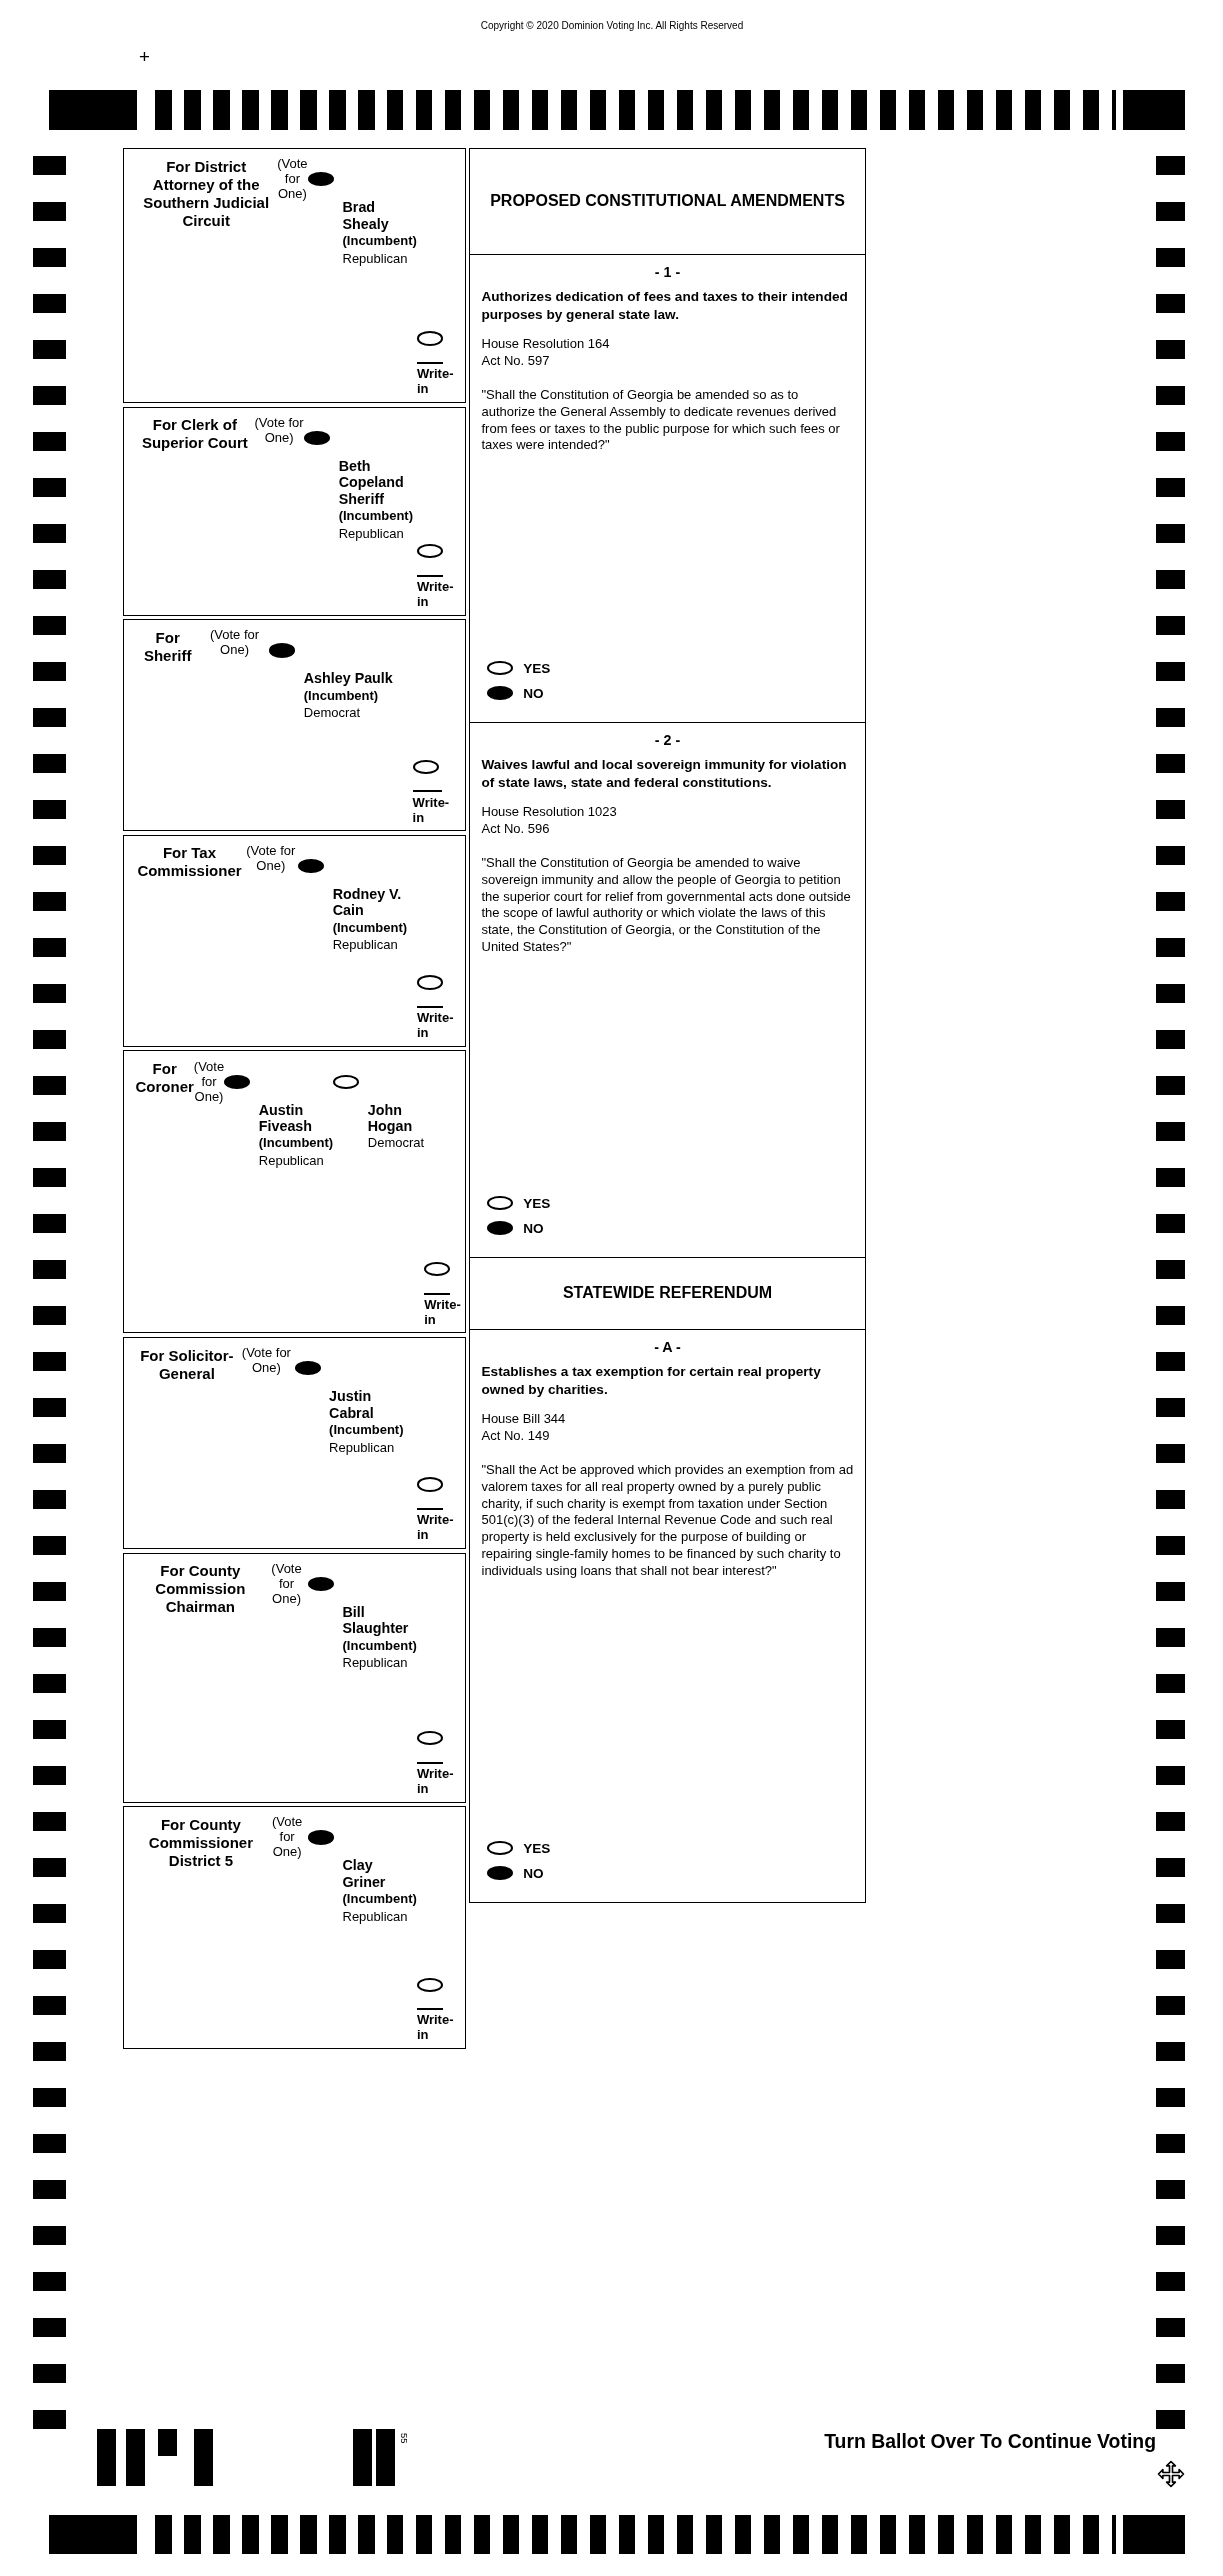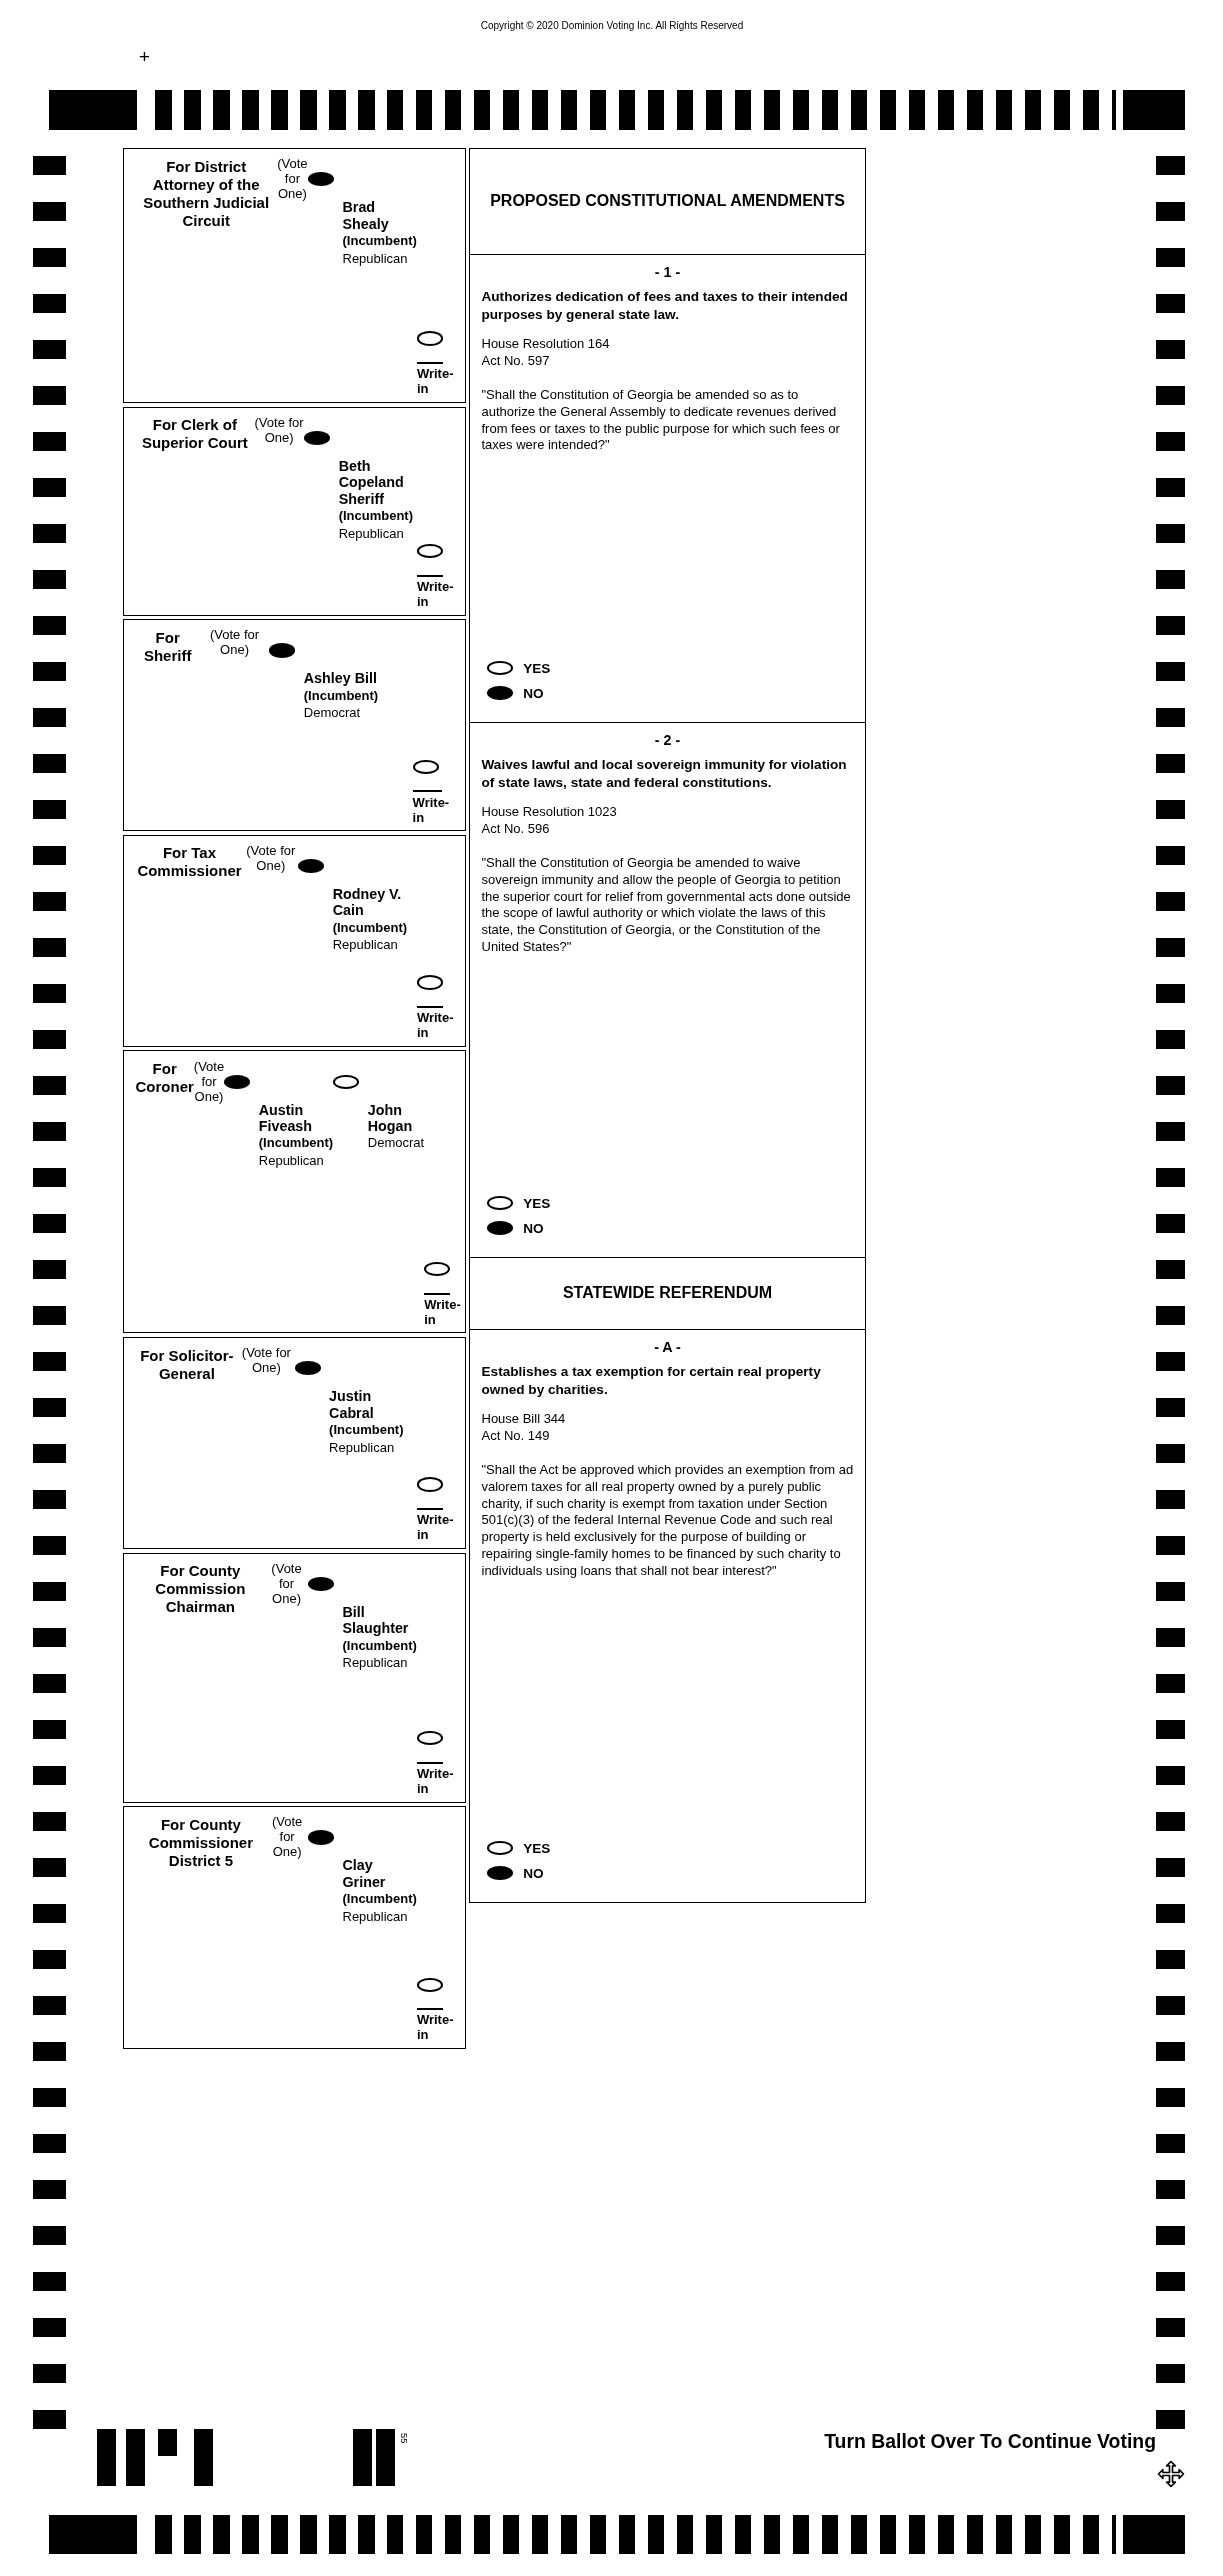--- a/index.html
+++ b/index.html
@@ -100,21 +100,21 @@
       <div class="writein-label">Write-in</div>
     </div>
   </section>
 
   <section class="race" style="min-height:212px;">
     <h3 class="race-title">For Sheriff</h3>
     <div class="vote-for">(Vote for One)</div>
     <div class="candidate">
       <span class="oval filled"></span>
       <span>
-        <span class="cand-name">Ashley Bill</span>
+        <span class="cand-name">Ashley Paulk</span>
         <span class="cand-detail"><b>(Incumbent)</b> <span>Democrat</span></span>
       </span>
     </div>
     <div class="race-footer">
       <span class="oval"></span>
       <div class="writein-line"></div>
       <div class="writein-label">Write-in</div>
     </div>
   </section>
 

